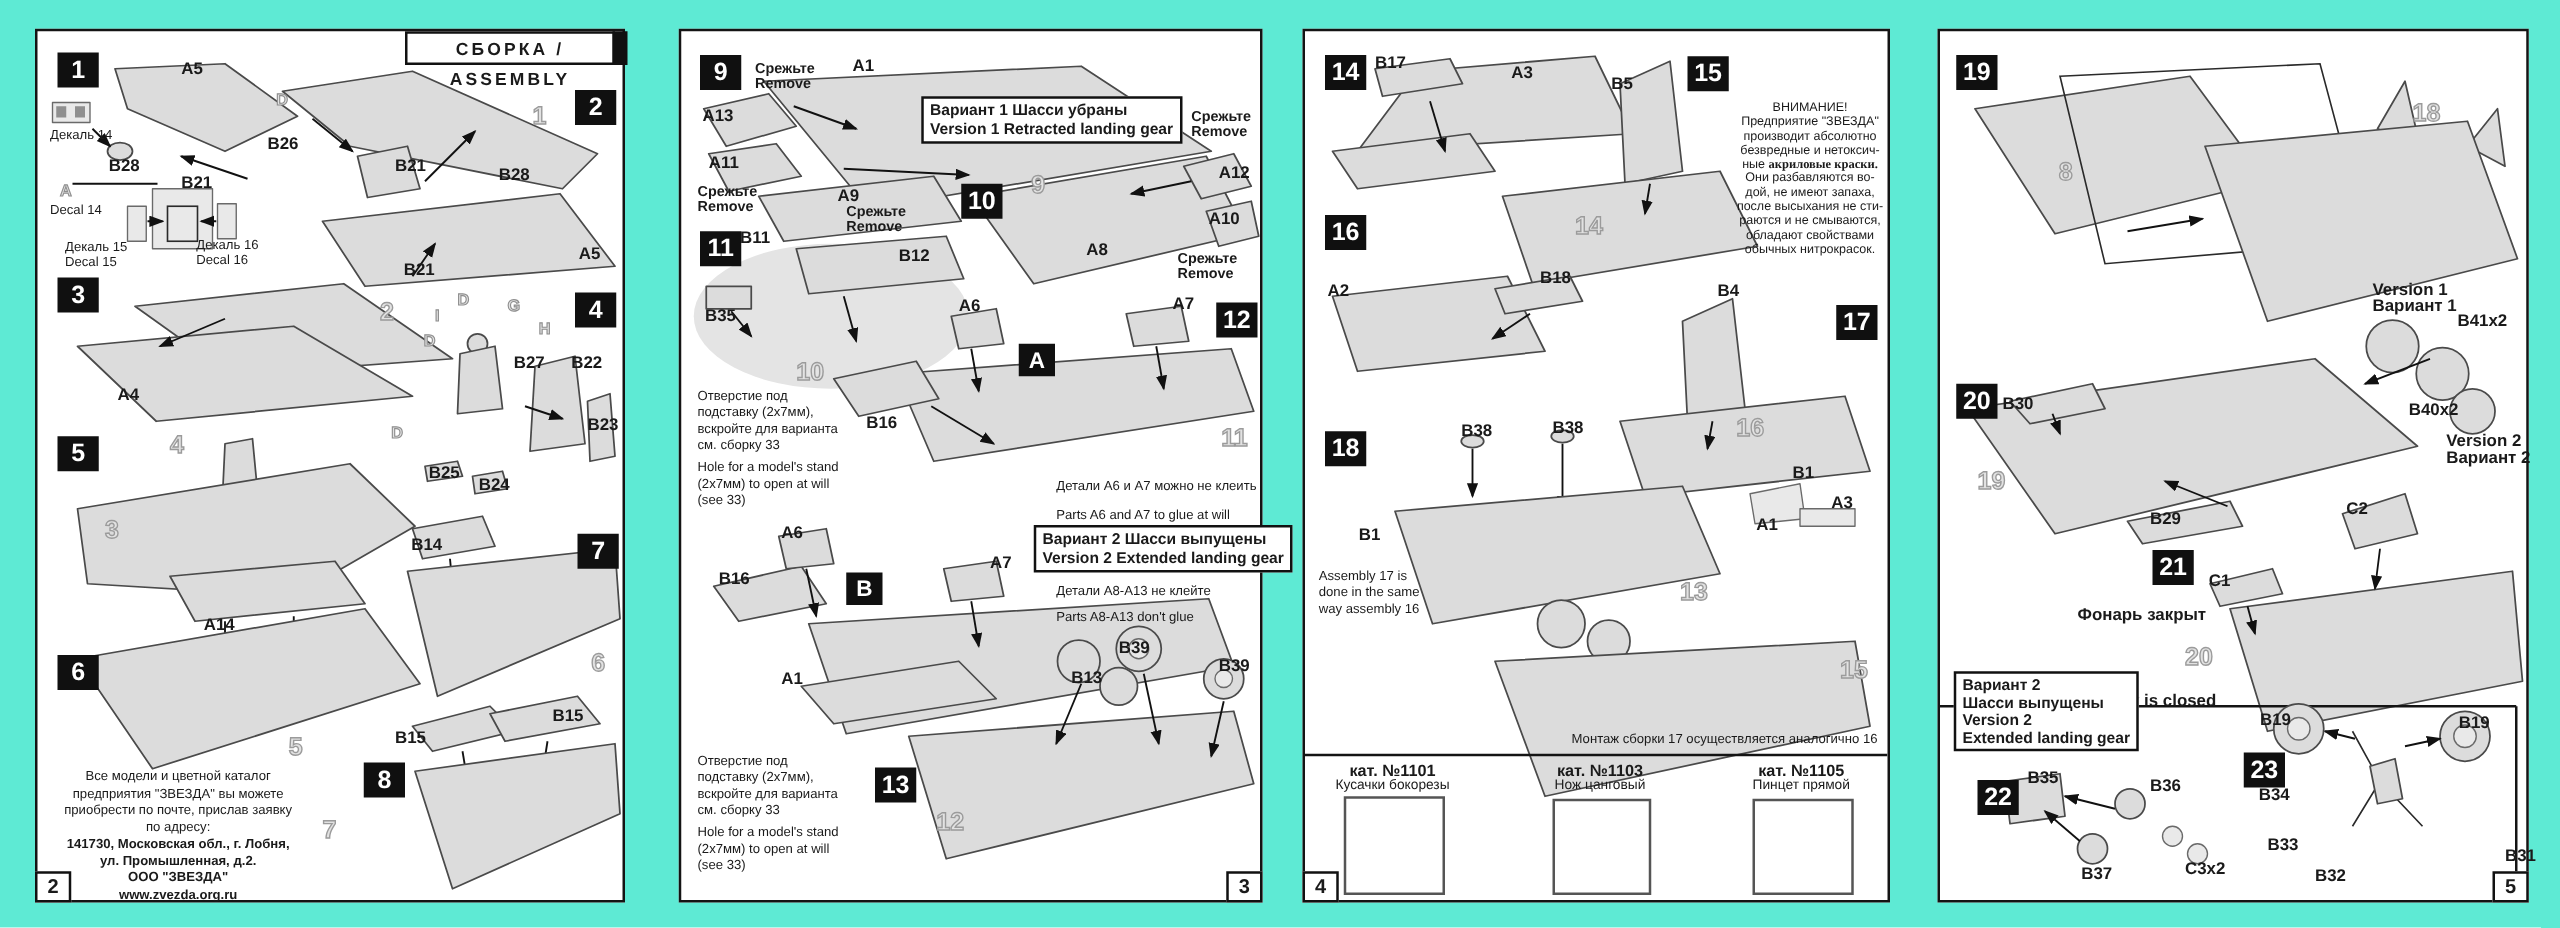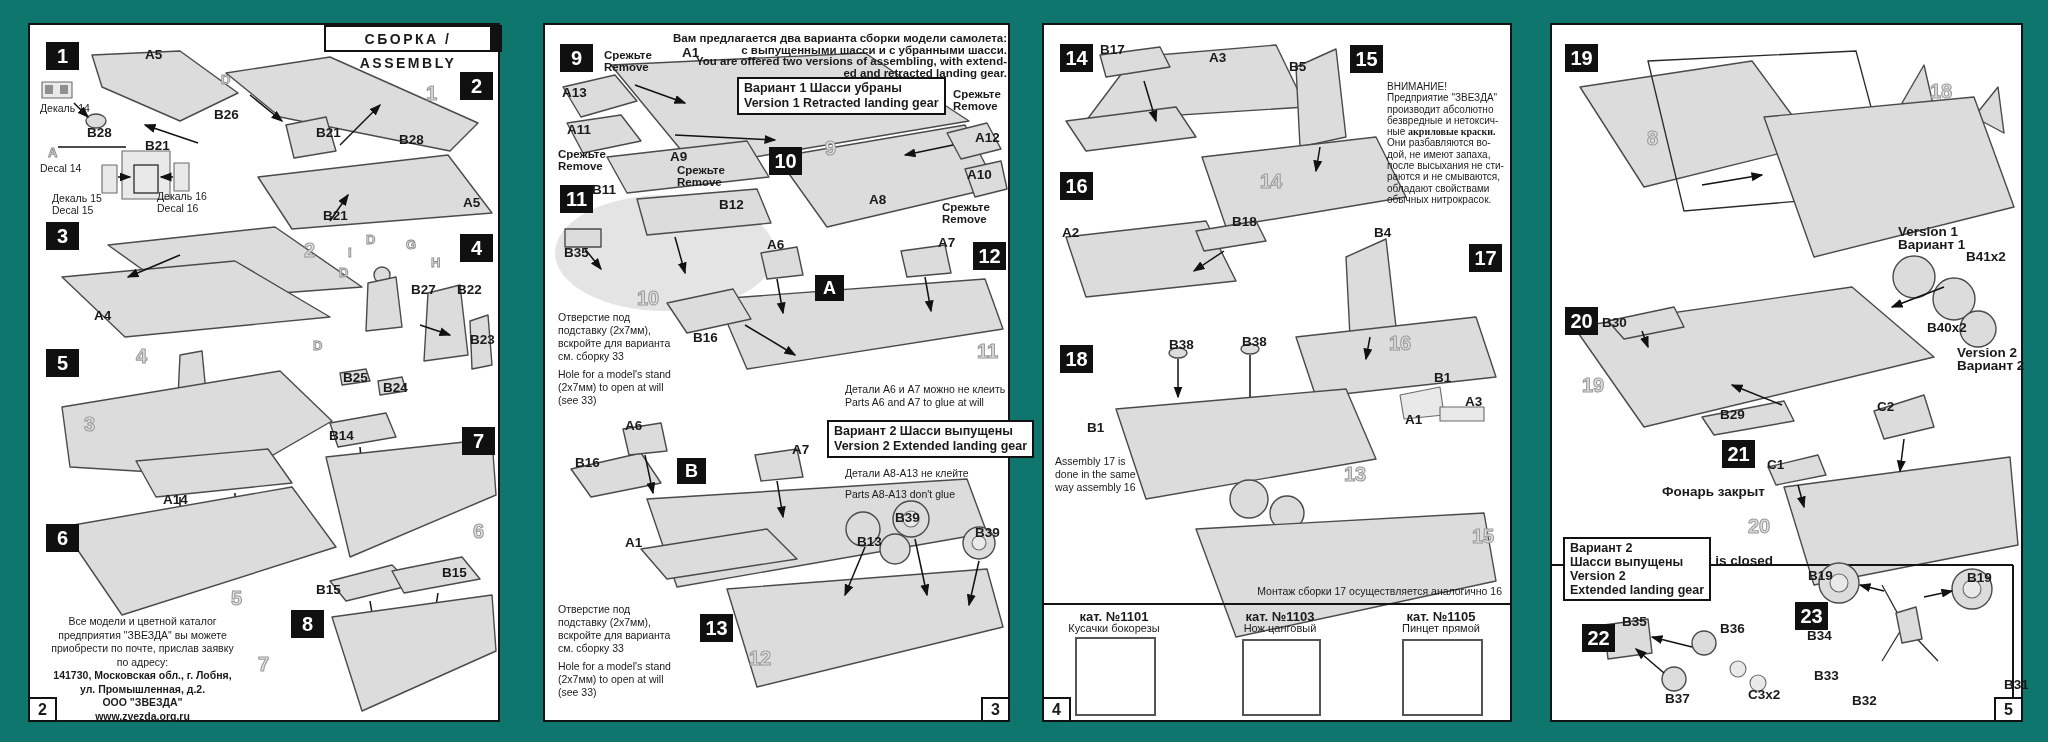--- a/index.html
+++ b/index.html
@@ -1,16 +1,16 @@
 <!DOCTYPE html>
 <html><head>
 <meta charset="utf-8">
 <style>
   html,body{margin:0;padding:0;background:#ffffff;}
-  .sheet{position:relative;width:2048px;height:742px;background:#0f766e;font-family:"Liberation Sans",sans-serif;color:#1a1a1a;overflow:hidden;}
+  .sheet{position:relative;width:2048px;height:742px;background:#5eead4;font-family:"Liberation Sans",sans-serif;color:#1a1a1a;overflow:hidden;}
   .panel{position:absolute;top:23px;height:695px;background:#fff;border:2px solid #141414;}
   .panel svg{position:absolute;left:0;top:0;}
   .pt{fill:#dcdcdc;stroke:#4a4a4a;stroke-width:1.4;stroke-linejoin:round;}
   .pt2{fill:#e9e9e9;stroke:#6a6a6a;stroke-width:1.1;stroke-linejoin:round;}
   .blob{fill:#e4e4e4;stroke:none;}
   .frame{fill:none;stroke:#2a2a2a;stroke-width:1.3;}
   .ar{stroke:#111;stroke-width:1.5;fill:none;}
   .badge{position:absolute;background:#101010;color:#fff;font-weight:bold;font-size:20px;width:33px;height:28px;text-align:center;line-height:29px;z-index:5;}
   .badge.sub{width:29px;height:26px;font-size:18px;line-height:27px;}
   .part{position:absolute;font-weight:bold;font-size:13.5px;white-space:nowrap;z-index:4;}
@@ -19,21 +19,21 @@
   .cut{position:absolute;font-weight:bold;font-size:11.5px;line-height:11.5px;white-space:nowrap;z-index:4;}
   .note{position:absolute;font-size:10.5px;line-height:13px;white-space:nowrap;z-index:4;}
   .snote{position:absolute;font-size:10.5px;line-height:13px;z-index:4;}
   .hdr{position:absolute;left:294px;top:0px;width:164px;height:23px;border:2px solid #111;background:#fff;font-weight:bold;font-size:14px;letter-spacing:2.5px;text-align:center;line-height:24px;z-index:6;}
   .hdr-end{position:absolute;left:460px;top:0px;width:12px;height:27px;background:#111;z-index:6;}
   .vbox{position:absolute;border:2px solid #111;background:#fff;font-weight:bold;font-size:12.5px;line-height:15px;padding:2px 5px;white-space:nowrap;z-index:6;}
   .pagenum{position:absolute;border:2px solid #111;background:#fff;font-weight:bold;font-size:16px;width:25px;height:21px;text-align:center;line-height:21px;z-index:7;}
   .addr{position:absolute;left:0px;top:590px;width:225px;text-align:center;font-size:10.5px;line-height:13.5px;z-index:4;}
   .addr .b{font-weight:bold;}
   .intro{position:absolute;left:128px;top:8px;width:334px;text-align:right;font-weight:bold;font-size:11.5px;line-height:11.5px;z-index:4;}
-  .attn{position:absolute;left:343px;top:56px;width:122px;text-align:left;font-size:10px;line-height:11.3px;z-index:4;}
+  .attn{position:absolute;left:343px;top:56px;width:122px;text-align:center;font-size:10px;line-height:11.3px;z-index:4;}
   .toolbox{position:absolute;border:2px solid #555;background:#fff;z-index:4;}
   .tcat{position:absolute;font-weight:bold;font-size:13px;text-align:center;white-space:nowrap;z-index:4;}
   .tname{position:absolute;font-size:11px;text-align:center;white-space:nowrap;z-index:4;}
 </style>
 </head>
 <body>
 
 <div class="sheet">
 
   <div class="panel" style="left:28px;width:468px;">
@@ -227,26 +227,20 @@
           <circle class="pt2" cx="366" cy="494" r="8"></circle>
         <circle class="pt" cx="434" cy="518" r="16"></circle>
           <circle class="pt2" cx="434" cy="518" r="7"></circle>
         <polygon class="pt" points="182,564 442,544 458,602 212,662"></polygon>
         <line class="ar" x1="320" y1="522" x2="300" y2="570" marker-end="url(#m2)"></line>
         <line class="ar" x1="370" y1="514" x2="382" y2="570" marker-end="url(#m2)"></line>
         <line class="ar" x1="434" y1="536" x2="424" y2="580" marker-end="url(#m2)"></line>
       </g>
     </svg>
 
-    <div class="intro">
-      <div>Вам предлагается два варианта сборки модели самолета:</div>
-      <div>с выпущенными шасси и с убранными шасси.</div>
-      <div>You are offered two versions of assembling, with extend-</div>
-      <div>ed and retracted landing gear.</div>
-    </div>
 
     <div class="vbox" style="left:192px;top:52px;">
       <div>Вариант 1 Шасси убраны</div>
       <div>Version 1 Retracted landing gear</div>
     </div>
     <div class="vbox" style="left:282px;top:395px;">
       <div>Вариант 2 Шасси выпущены</div>
       <div>Version 2 Extended landing gear</div>
     </div>
 
@@ -308,21 +302,21 @@
       <div>Отверстие под</div>
       <div>подставку (2х7мм),</div>
       <div>вскройте для варианта</div>
       <div>см. сборку 33</div>
       <div style="margin-top:5px;">Hole for a model's stand</div>
       <div>(2х7мм) to open at will</div>
       <div>(see 33)</div>
     </div>
 
     <div class="note" style="left:300px;top:358px;">Детали А6 и А7 можно не клеить</div>
-    <div class="note" style="left:300px;top:371px;">Parts A6 and A7 to glue at will</div>
+    <div class="note" style="left:300px;top:381px;">Parts A6 and A7 to glue at will</div>
     <div class="note" style="left:300px;top:442px;">Детали А8-А13 не клейте</div>
     <div class="note" style="left:300px;top:463px;">Parts A8-A13 don't glue</div>
 
     <div class="pagenum" style="right:-2px;top:672px;">3</div>
   </div>
 
   <div class="panel" style="left:1042px;width:466px;">
     <svg width="466" height="695" viewBox="0 0 466 695">
       <defs>
           <marker id="m3" markerWidth="8" markerHeight="7" refX="7" refY="3" orient="auto">

